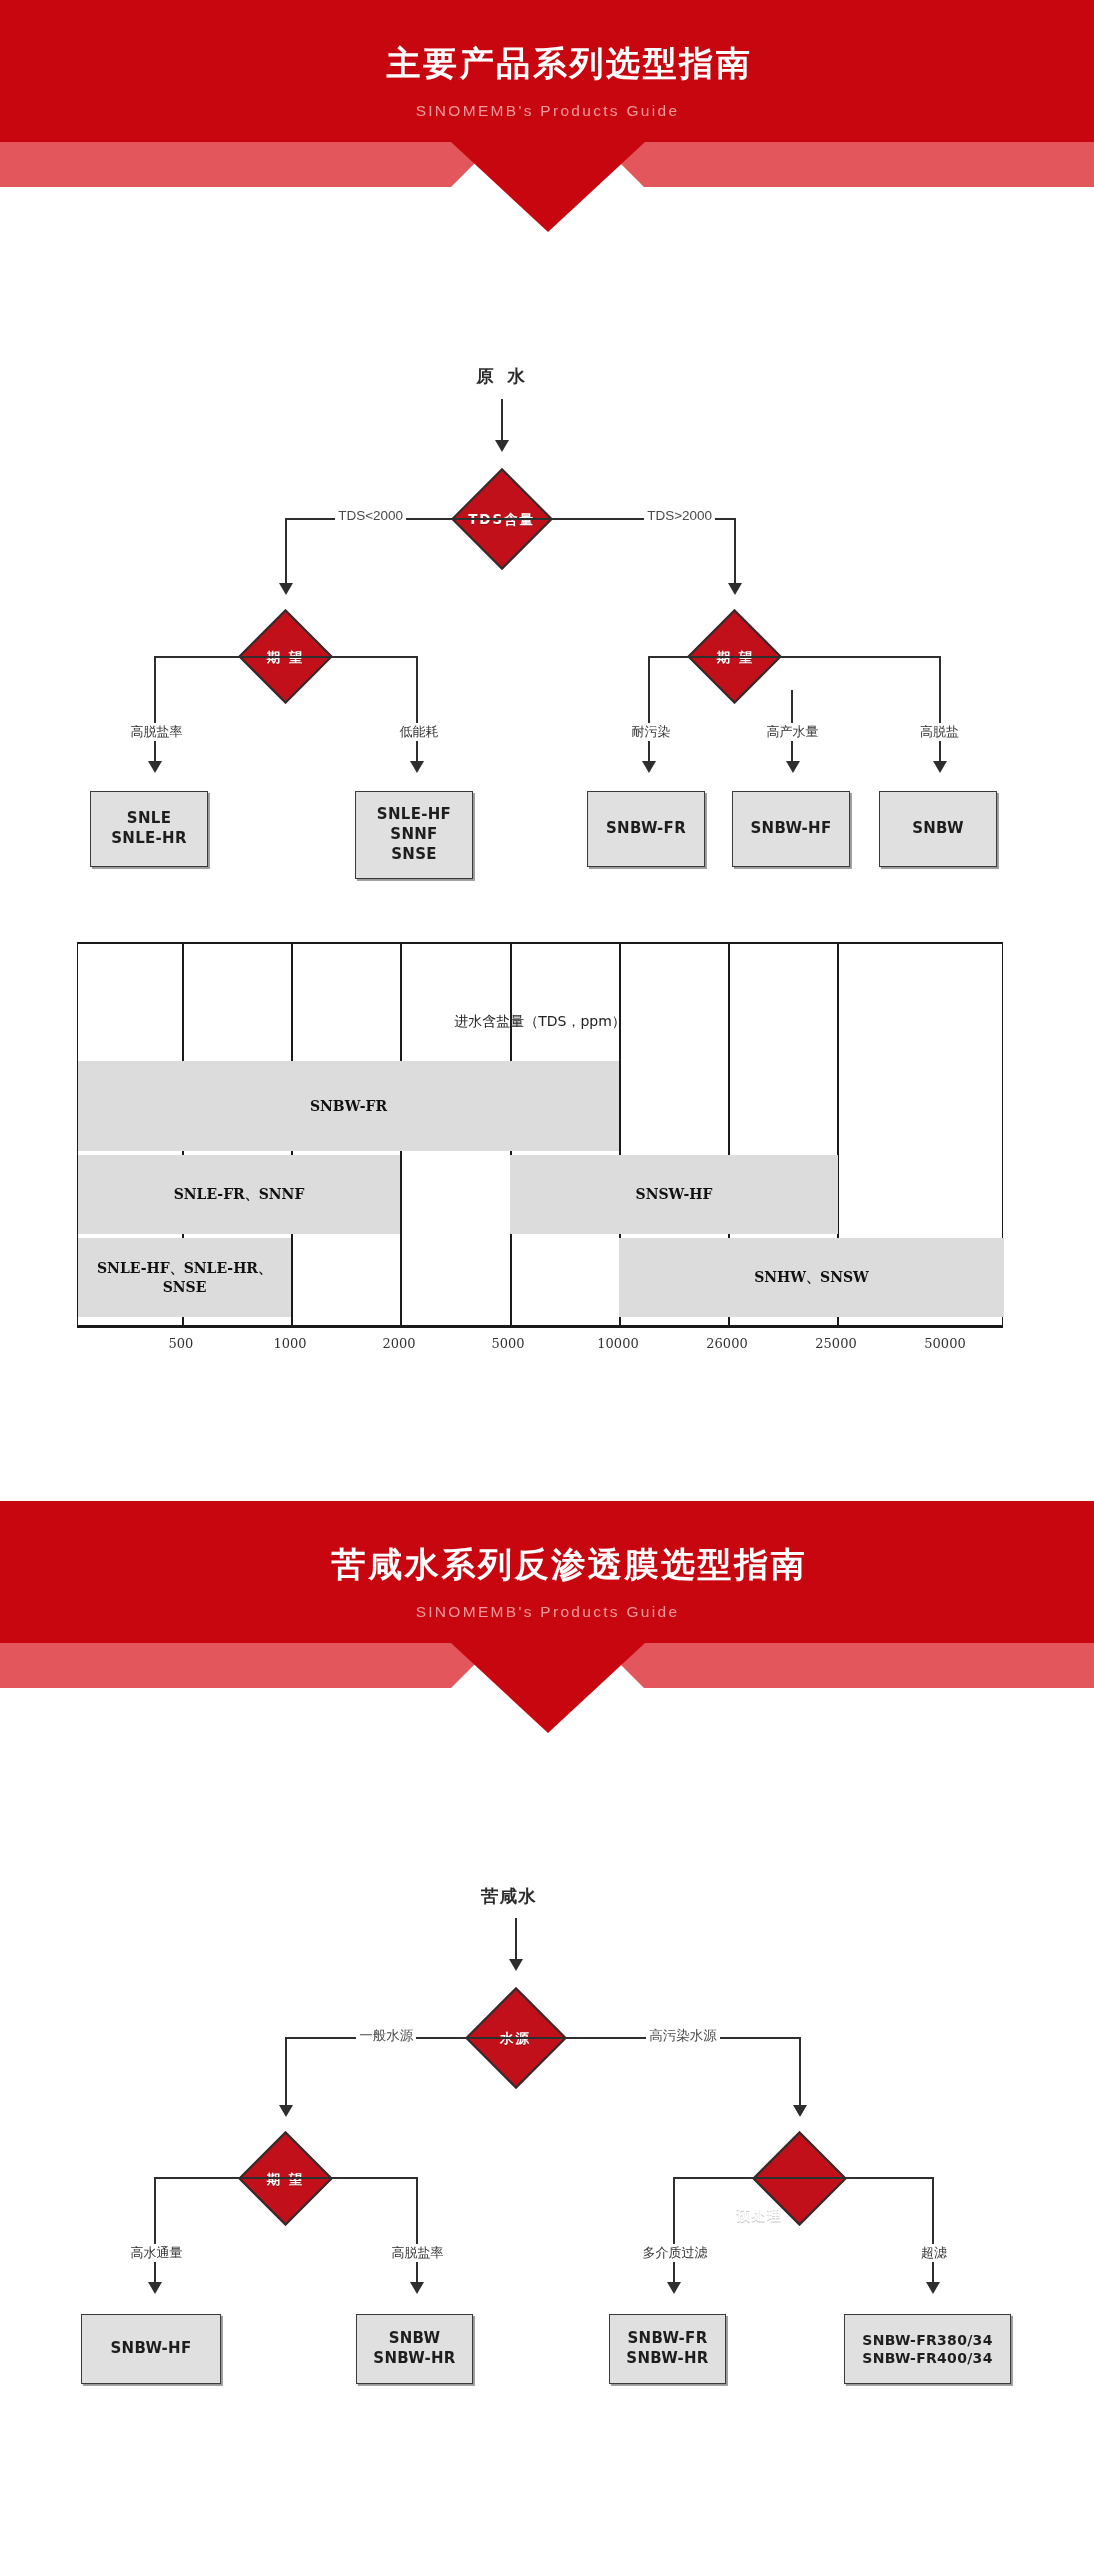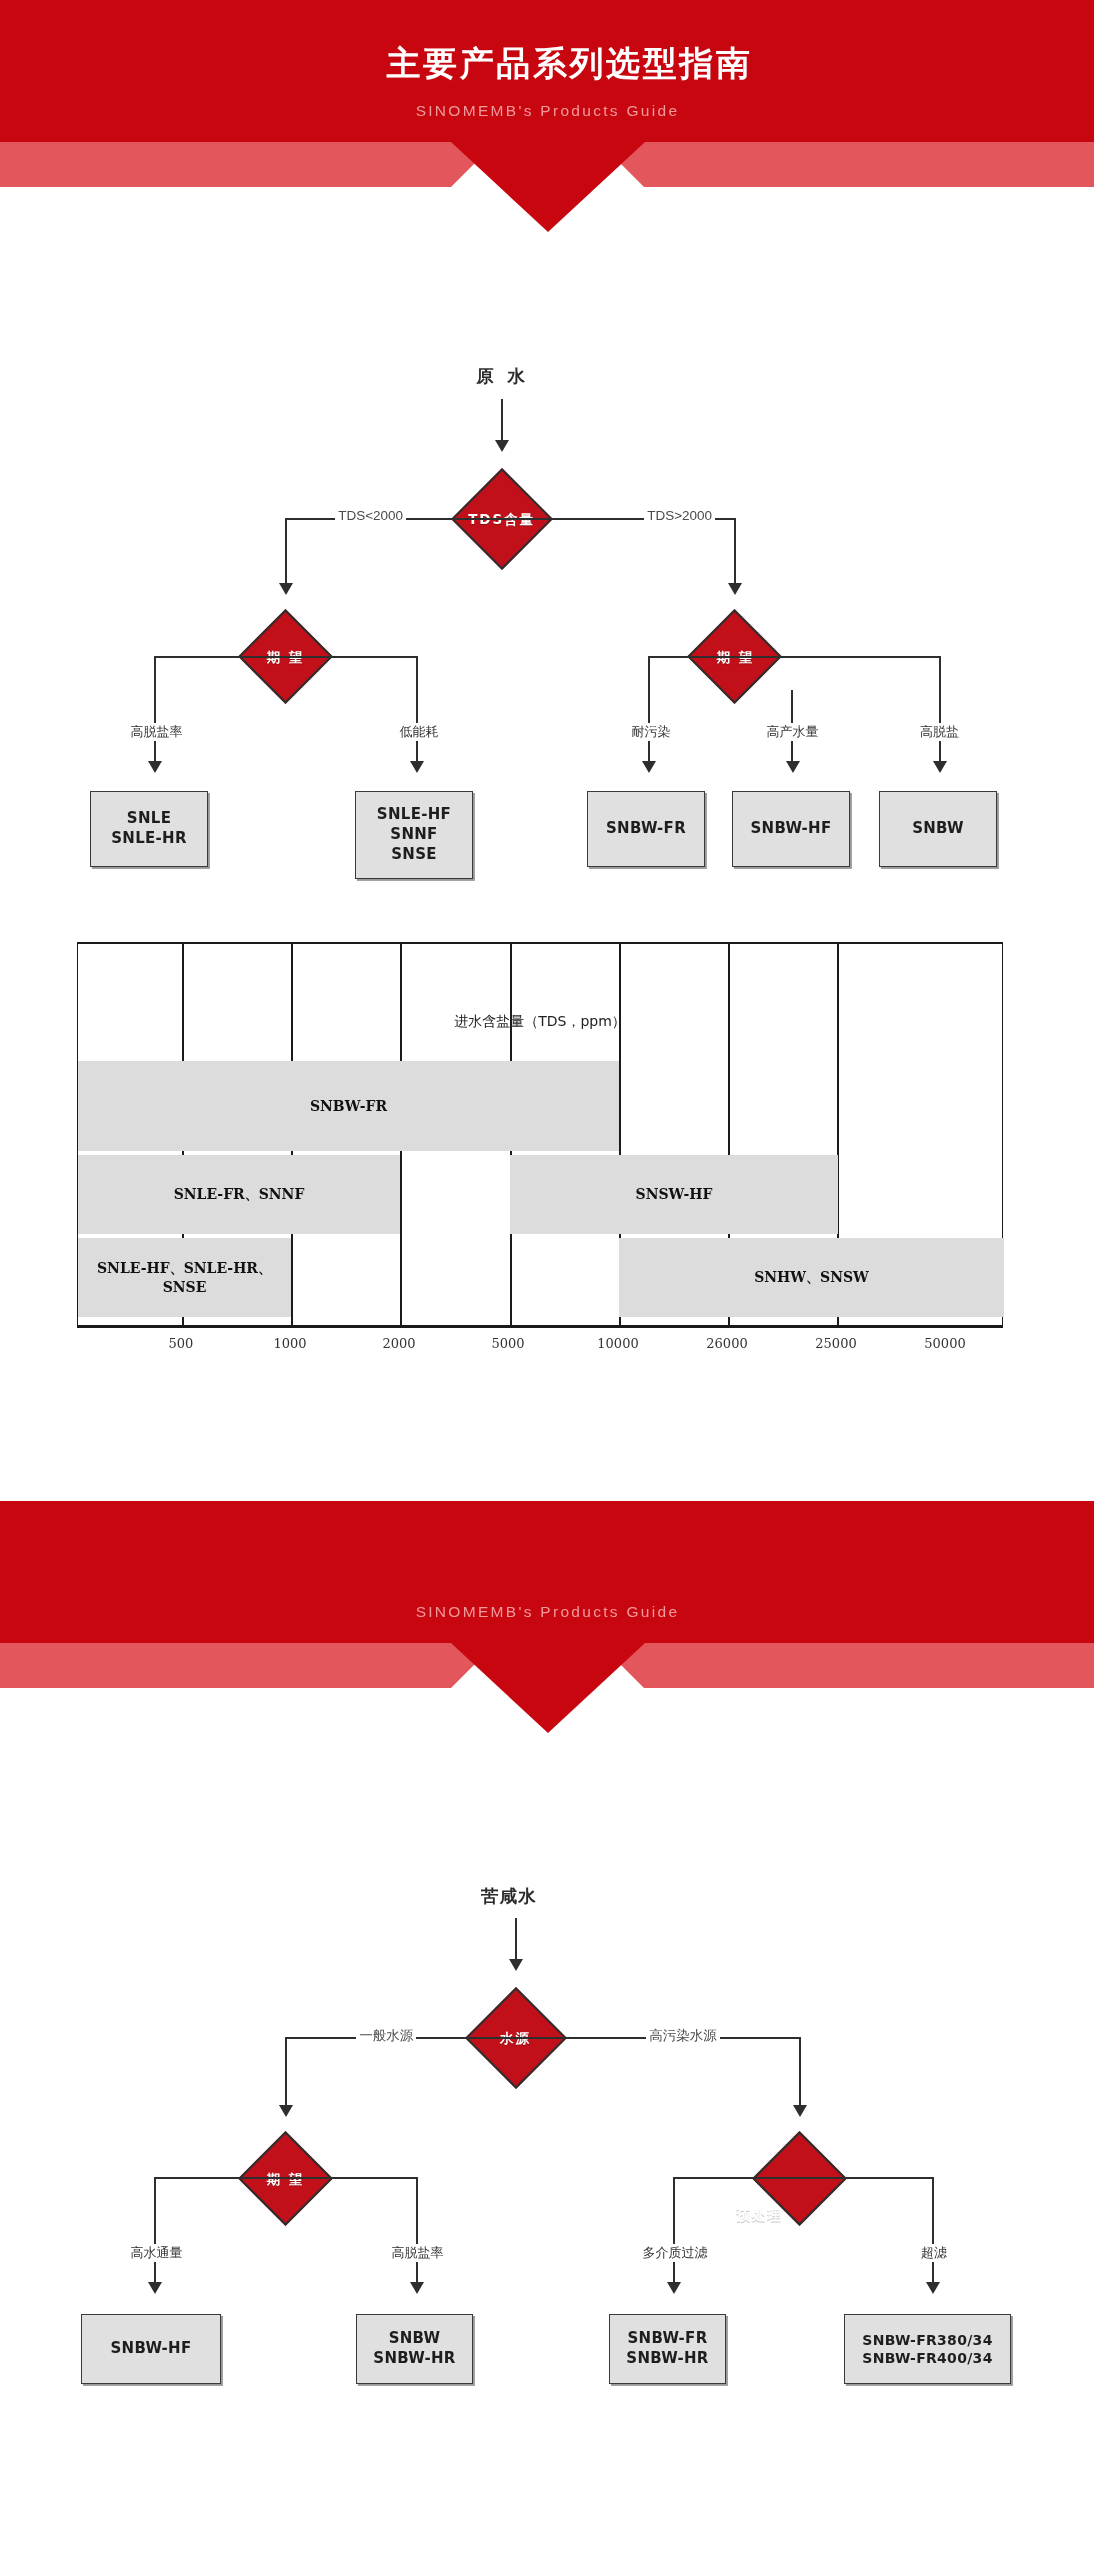--- a/index.html
+++ b/index.html
@@ -209,20 +209,21 @@
     <div class="axis-title" style="top:71px;">进水含盐量（TDS，ppm）</div>
   </div>
 
   <div class="banner" style="top:1501px;height:187px;">
     <div class="bg" style="height:142px;"></div>
     <div class="side l" style="top:142px;width:451px;"></div>
     <div class="side r" style="top:142px;width:451px;"></div>
     <div class="notch-l" style="left:451px;top:142px;"></div>
     <div class="notch-r" style="left:599px;top:142px;"></div>
     <div class="notch" style="left:451px;top:142px;"></div>
+    <div class="banner-title" style="top:41px;">苦咸水系列反渗透膜选型指南</div>
     <div class="banner-sub" style="top:102px;">SINOMEMB's Products Guide</div>
   </div>
 
   <div class="flow" style="top:1501px;height:1075px;">
 
     <div class="node-label" style="left:451px;top:383px;width:116px;letter-spacing:1.3px;">苦咸水</div>
     <div class="vline" style="left:515px;top:417px;height:44px;"></div>
     <div class="arrow" style="left:509px;top:458px;"></div>
 
     <div class="diamond" style="left:480px;top:501px;width:72px;height:72px;"></div>

